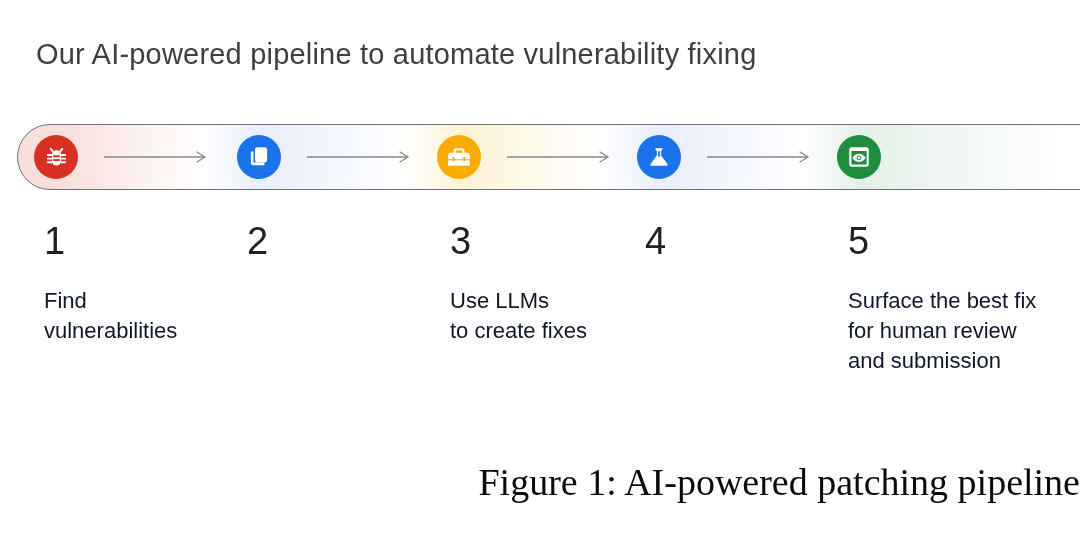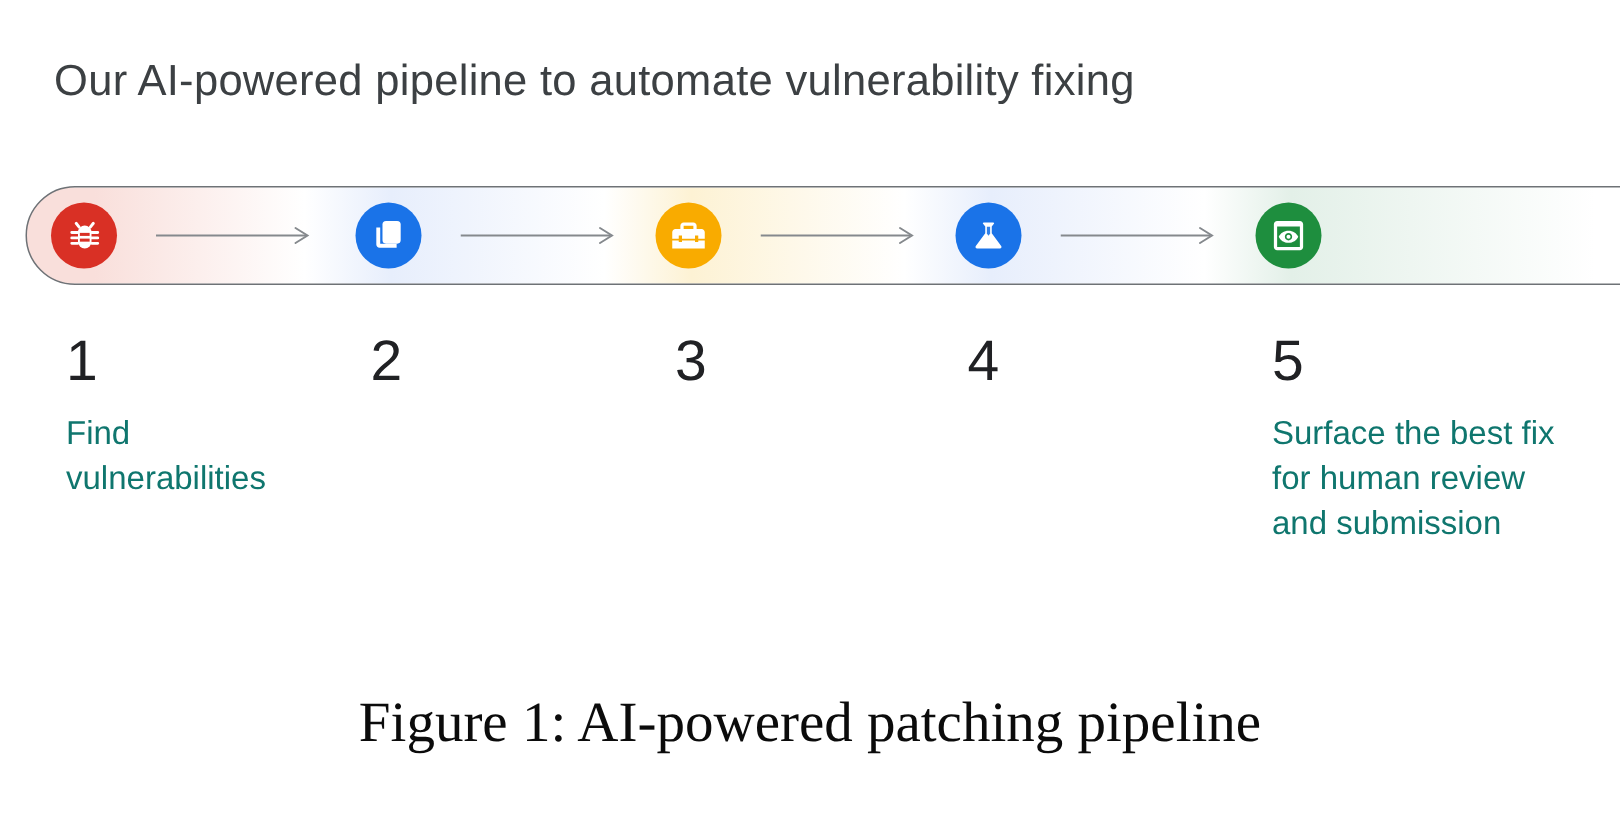--- a/index.html
+++ b/index.html
@@ -63,34 +63,34 @@
   }
 
   .step { position: absolute; top: 220px; }
   .num {
     font-size: 38px;
     line-height: 42px;
     color: #202124;
     font-weight: 400;
   }
   .lbl {
-    margin-top: 12px;
+    margin-top: 24px;
     font-size: 22px;
     line-height: 30px;
-    color: #0f766e;
+    color: #0f172a;
     white-space: pre-line;
     width: 230px;
   }
 
   .caption {
     position: absolute;
     left: 0;
     top: 460px;
     width: 1080px;
-    text-align: center;
+    text-align: right;
     font-family: "Liberation Serif", "DejaVu Serif", serif;
     font-size: 38px;
     color: #0b0b0b;
   }
 </style>
 </head>
 <body>
 
 <div class="page">
 
@@ -170,20 +170,22 @@
     <div class="lbl">Find
 vulnerabilities</div>
   </div>
 
   <div class="step" style="left:247px">
     <div class="num">2</div>
   </div>
 
   <div class="step" style="left:450px">
     <div class="num">3</div>
+    <div class="lbl">Use LLMs
+to create fixes</div>
   </div>
 
   <div class="step" style="left:645px">
     <div class="num">4</div>
   </div>
 
   <div class="step" style="left:848px">
     <div class="num">5</div>
     <div class="lbl">Surface the best fix
 for human review

